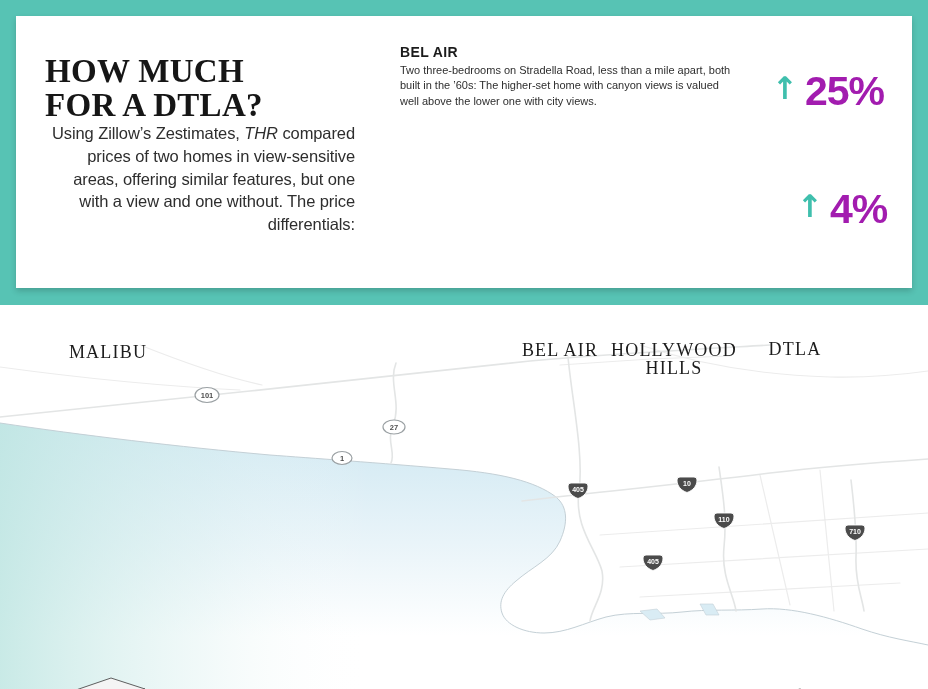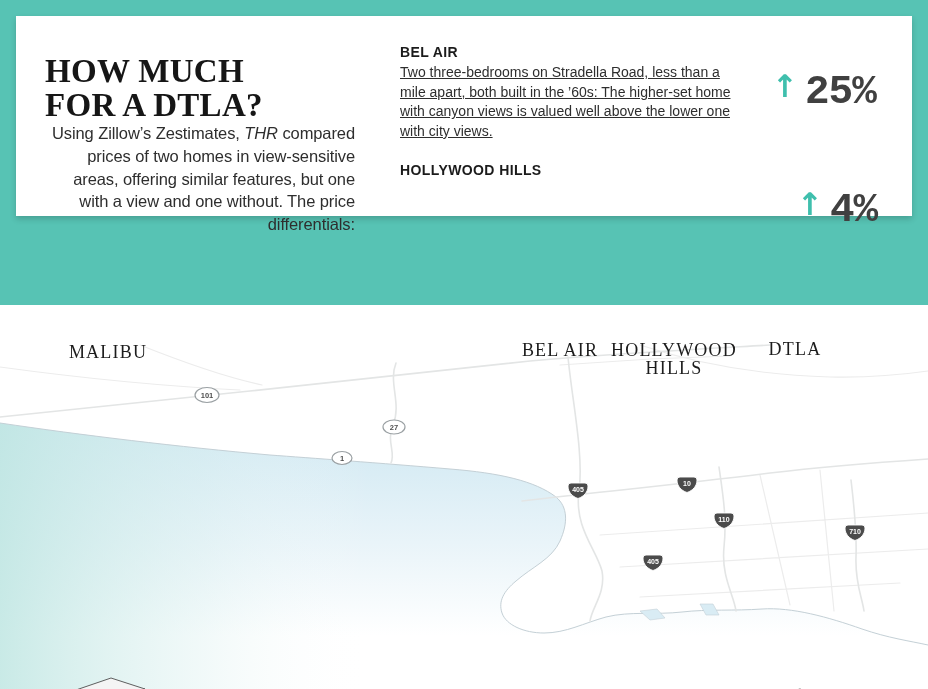--- a/index.html
+++ b/index.html
@@ -8,51 +8,51 @@
     position:relative; width:928px; height:689px;
     font-family:"Liberation Sans", sans-serif;
     background:#ffffff; overflow:hidden;
   }
   
   .header-band {
     position:absolute; left:0; top:0; width:928px; height:305px;
     background:#57c3b4;
   }
   .header-panel {
-    position:absolute; left:16px; top:16px; width:896px; height:200px;
+    position:absolute; left:16px; top:16px; width:896px; height:272px;
     background:#ffffff; box-shadow:0 3px 6px rgba(0,0,0,0.18);
   }
   .col-title { position:absolute; left:29px; top:38px; width:310px; }
   .headline {
     font-family:"Liberation Serif", serif;
     font-weight:700; font-size:33px; line-height:1.03;
     color:#161616; letter-spacing:0.3px;
   }
   .intro {
     font-size:16.5px; line-height:1.38; color:#2e2e2e;
     letter-spacing:-0.1px;
     text-align:right;
   }
   .intro .thr { font-style:italic; }
   .col-mid { position:absolute; left:384px; top:28px; width:334px; }
   .item-name {
     font-size:14px; font-weight:700; color:#1b1b1b; letter-spacing:0.4px;
     margin-bottom:3px;
   }
   .item-body {
-    font-size:14px; line-height:1.4; color:#2e2e2e; margin-bottom:21px;text-decoration:underline;
+    font-size:11px; line-height:1.4; color:#2e2e2e; margin-bottom:21px;
   }
   .pct-row { position:absolute; white-space:nowrap; }
   .pct-row .up-arrow {
     color:#3fbfad; font-size:31px; font-weight:700; vertical-align:6px;
     margin-right:7px; font-family:"DejaVu Sans", sans-serif;
   }
   .pct-row .pct-value {
-    font-size:41px; font-weight:700; color:#404040; letter-spacing:-1px;
-    font-family:Liberation Mono, monospace;
+    font-size:41px; font-weight:700; color:#a21caf; letter-spacing:-1px;
+    font-family:Liberation Sans, sans-serif;
   }
   .pct-row-1 { left:756px; top:52px; }
   .pct-row-2 { left:781px; top:170px; }
   
   .map-wrap { position:absolute; left:0; top:305px; width:928px; height:384px; }
   .map-label {
     font-family:"Liberation Serif", serif; font-size:18px; fill:#1c1c1c;
     letter-spacing:1.2px;
   }
   .route-oval-text { font-size:7.5px; font-weight:700; fill:#4e4e4e;
@@ -78,21 +78,20 @@
         </div>
         <div class="intro"><span>Using Zillow’s Zestimates, </span><span class="thr">THR</span><span> compared prices of two homes in view-sensitive areas, offering similar features, but one with a view and one without. The price differentials:</span></div>
       </div>
 
       <div class="col-mid">
         <div>
           <div class="item-name">BEL AIR</div>
           <div class="item-body">Two three-bedrooms on Stradella Road, less than a mile apart, both built in the ’60s: The higher-set home with canyon views is valued well above the lower one with city views.</div>
         </div>
         <div>
-          <div class="item-name">HOLLYWOOD HILLS</div>
         </div>
       </div>
 
       <div class="pct-row pct-row-1">
         <span class="up-arrow">↑</span><span class="pct-value">25%</span>
       </div>
       <div class="pct-row pct-row-2">
         <span class="up-arrow">↑</span><span class="pct-value">4%</span>
       </div>
 

